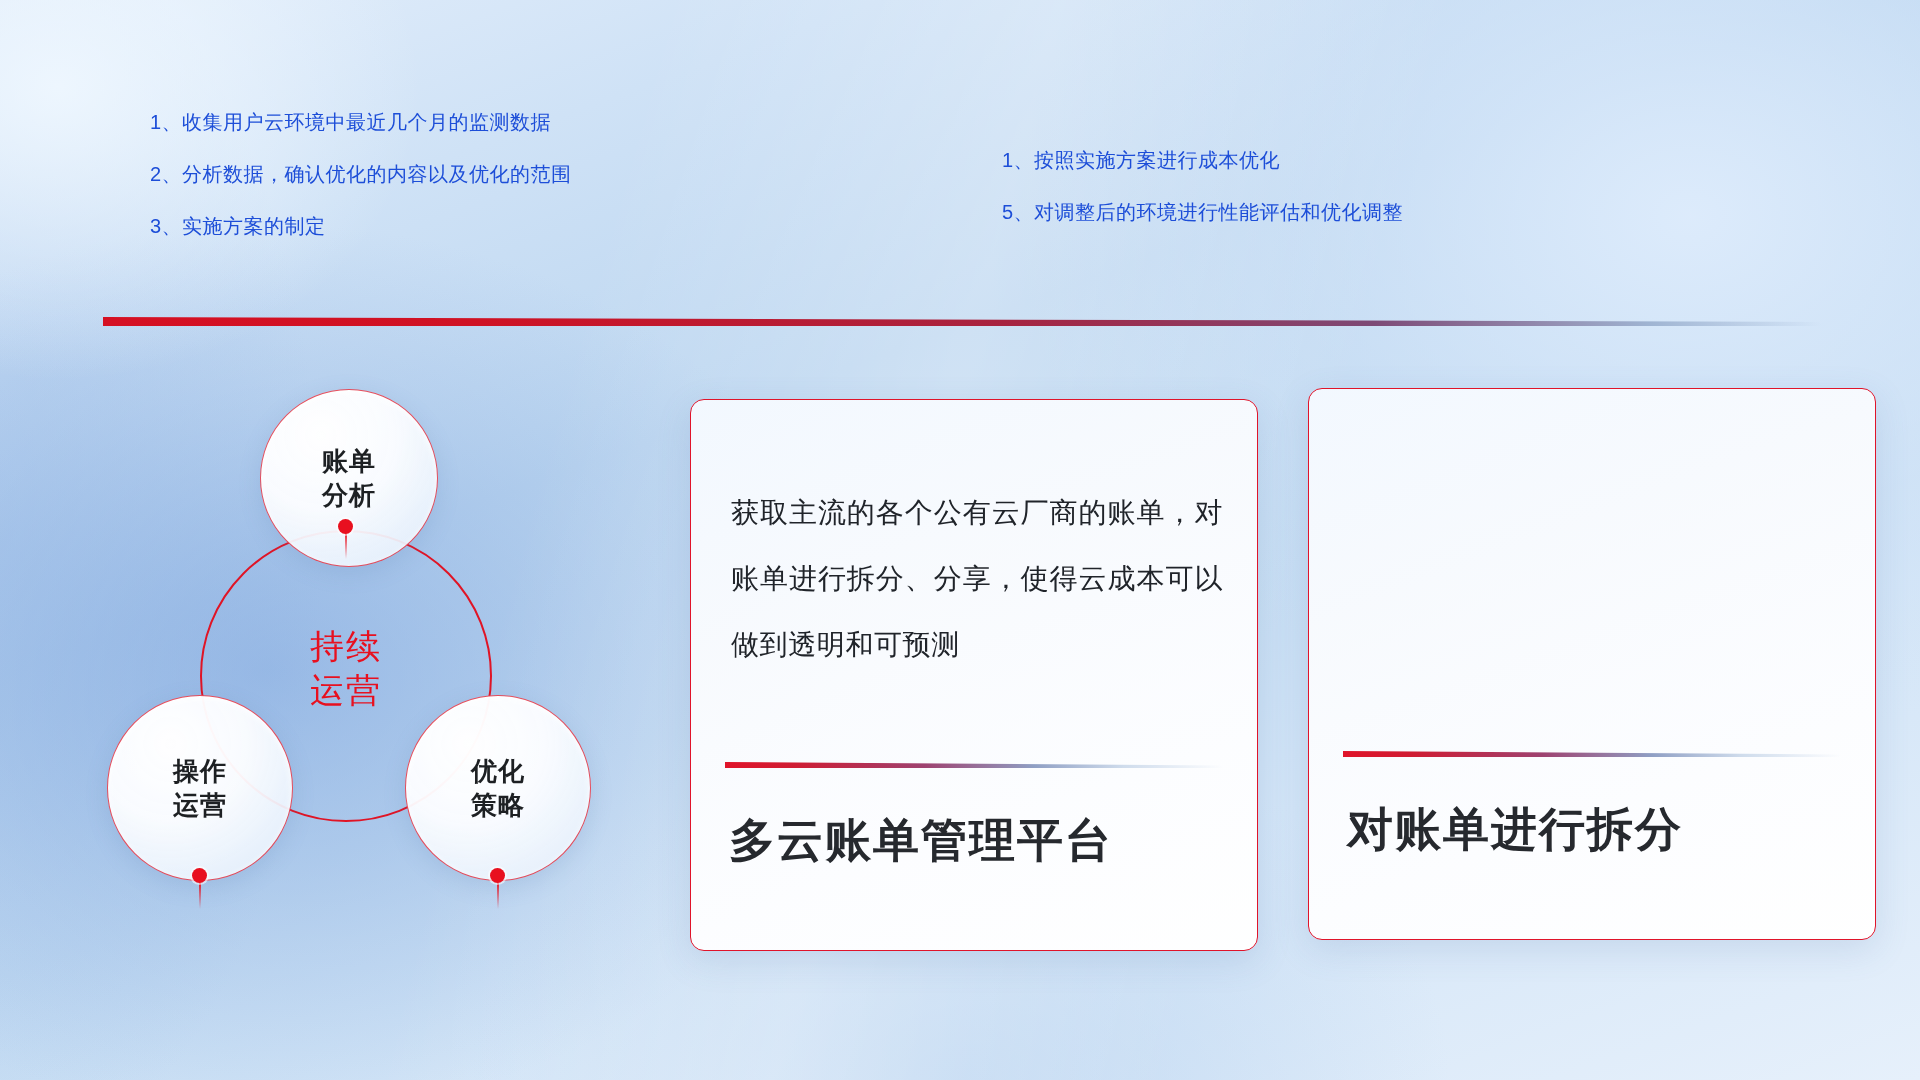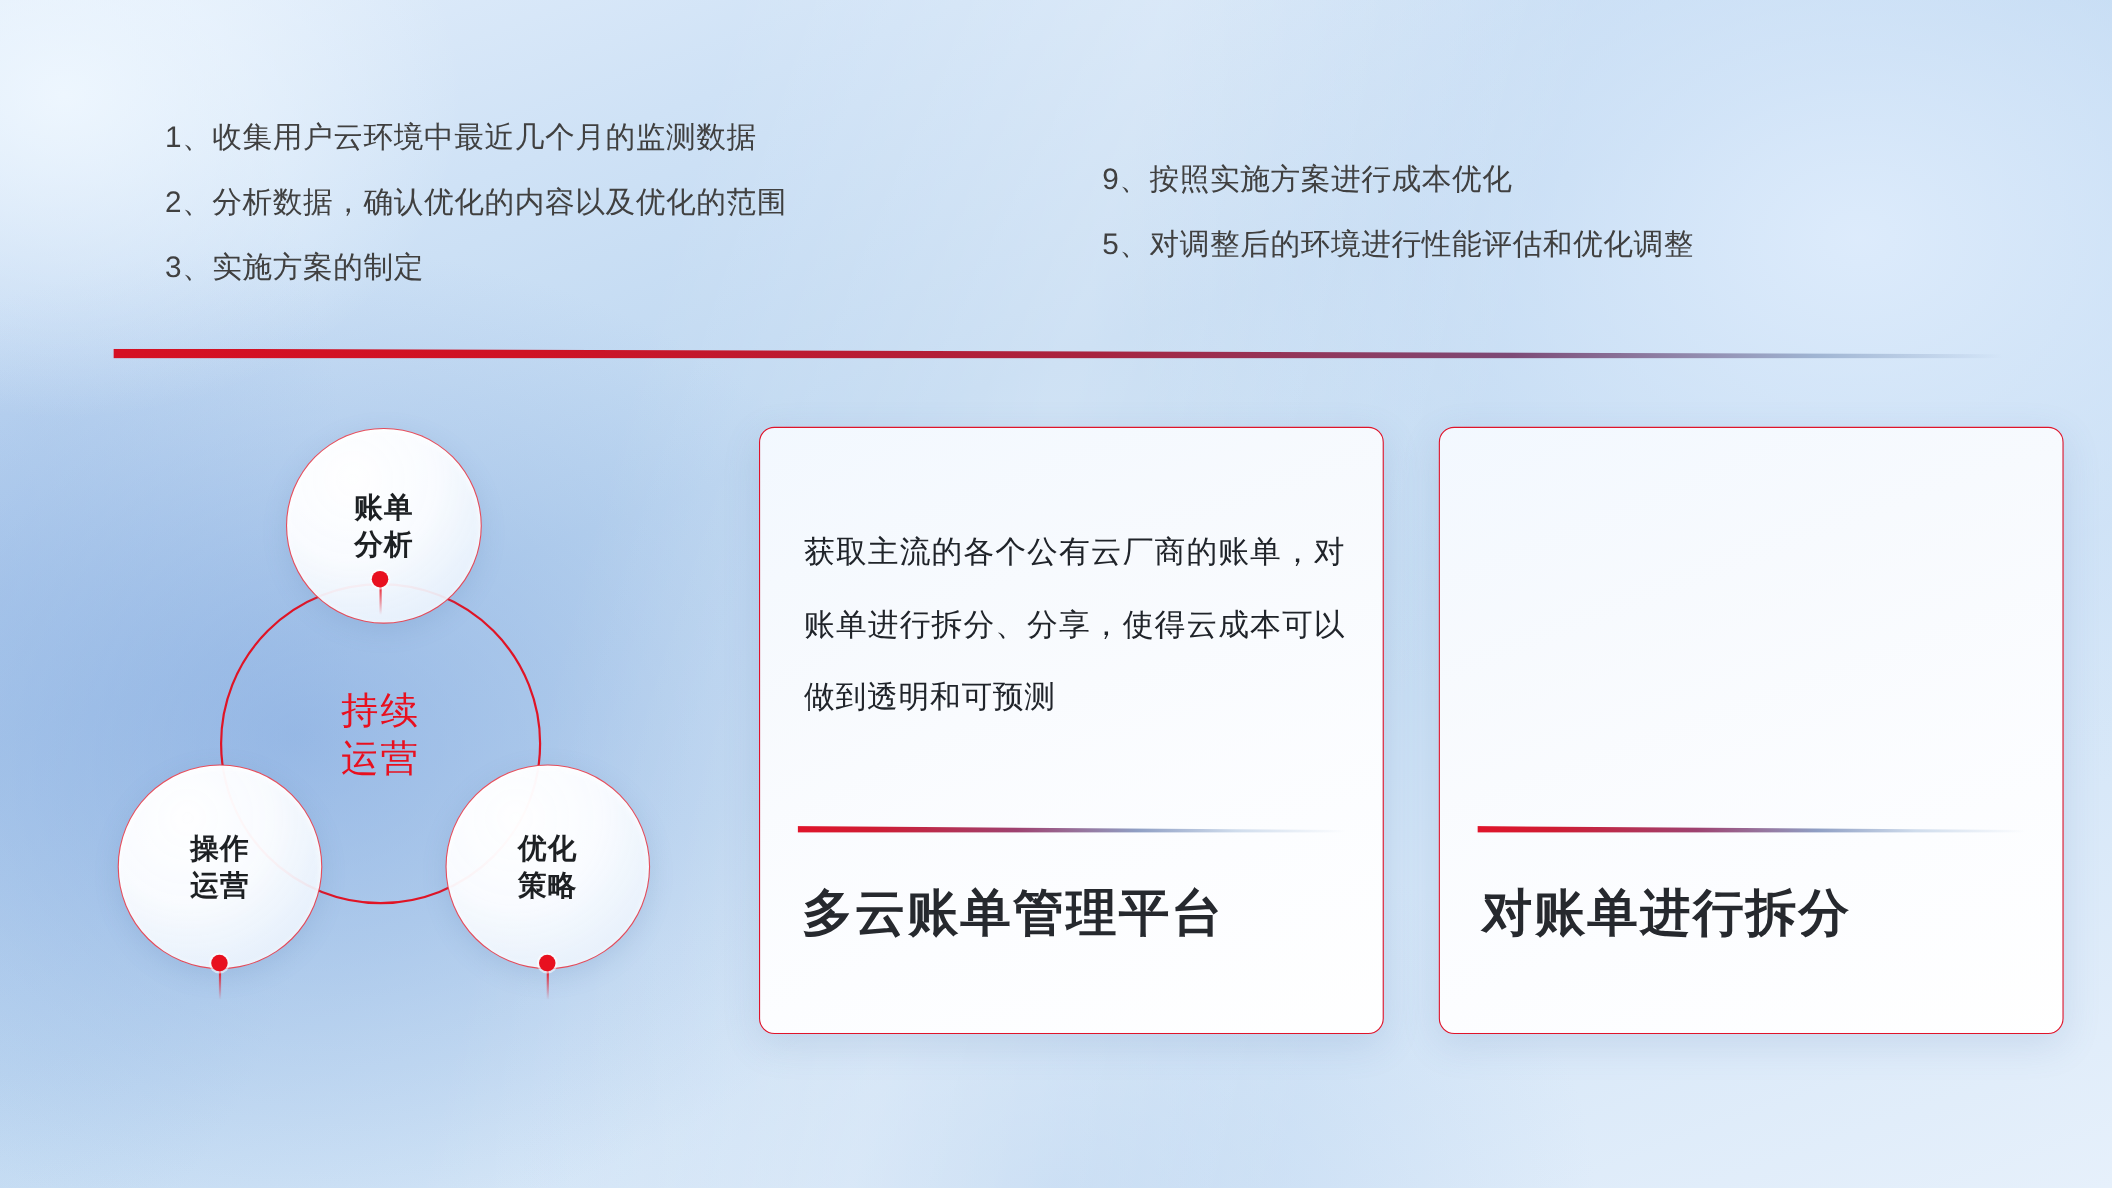--- a/index.html
+++ b/index.html
@@ -33,22 +33,22 @@
   .bg-sheen{
     background:linear-gradient(105deg, rgba(255,255,255,0) 30%, rgba(255,255,255,0.28) 48%, rgba(255,255,255,0) 66%);
   }
 
   
   #steps{position:absolute;top:0;left:0;width:1920px;height:300px;z-index:3;}
   .step-col{position:absolute;}
   #col-left{left:150px;top:112px;}
   #col-right{left:1002px;top:150px;}
   .step-line{
-    font-size:27px;
-    color:#404040;
+    font-size:20px;
+    color:#1d4ed8;
     letter-spacing:0.5px;
     line-height:1;
     margin-bottom:32px;
     white-space:nowrap;
   }
 
   
   #divider{
     position:absolute;left:103px;top:317px;width:1718px;height:9px;z-index:3;
   }
@@ -109,21 +109,21 @@
     position:absolute;z-index:4;
     width:568px;height:552px;
     border-radius:14px;
     box-sizing:border-box;
     border:1.5px solid #e0142a;
     background:
       linear-gradient(160deg, rgba(244,249,255,0.97) 0%, rgba(249,251,254,0.97) 35%, rgba(252,253,255,0.98) 62%, rgba(255,255,255,0.99) 100%);
     box-shadow:0 10px 34px rgba(80,120,175,0.16);
     overflow:hidden;
   }
-  #card-1{left:690px;top:388px;padding-left:23px;}
+  #card-1{left:690px;top:399px;padding-left:23px;}
   #card-2{left:1308px;top:388px;}
   .card-body{
     position:absolute;left:40px;right:34px;top:80px;
     font-size:28px;color:#20242a;line-height:2.36;
     letter-spacing:0.6px;text-align:justify;text-justify:inter-ideograph;
   }
   .card-rule{
     position:absolute;left:34px;right:34px;top:362px;height:6px;
     background:linear-gradient(90deg,#e0142a 0%,#cf1c33 14%,#9e4270 40%,#8f9fc4 62%,#cfdcec 80%,rgba(220,232,246,0) 100%);
     clip-path:polygon(0 0,100% 58%,100% 100%,0 100%);
@@ -147,21 +147,21 @@
   <div class="bg-layer bg-sheen"></div>
 </div>
 
 <div id="steps">
   <div class="step-col" id="col-left">
     <div class="step-line">1、收集用户云环境中最近几个月的监测数据</div>
     <div class="step-line">2、分析数据，确认优化的内容以及优化的范围</div>
     <div class="step-line">3、实施方案的制定</div>
   </div>
   <div class="step-col" id="col-right">
-    <div class="step-line">9、按照实施方案进行成本优化</div>
+    <div class="step-line">1、按照实施方案进行成本优化</div>
     <div class="step-line">5、对调整后的环境进行性能评估和优化调整</div>
   </div>
 </div>
 
 <div id="divider">
   <div class="dv"></div>
 </div>
 
 <div id="venn">
   <div class="ring" id="ring-main"></div>

